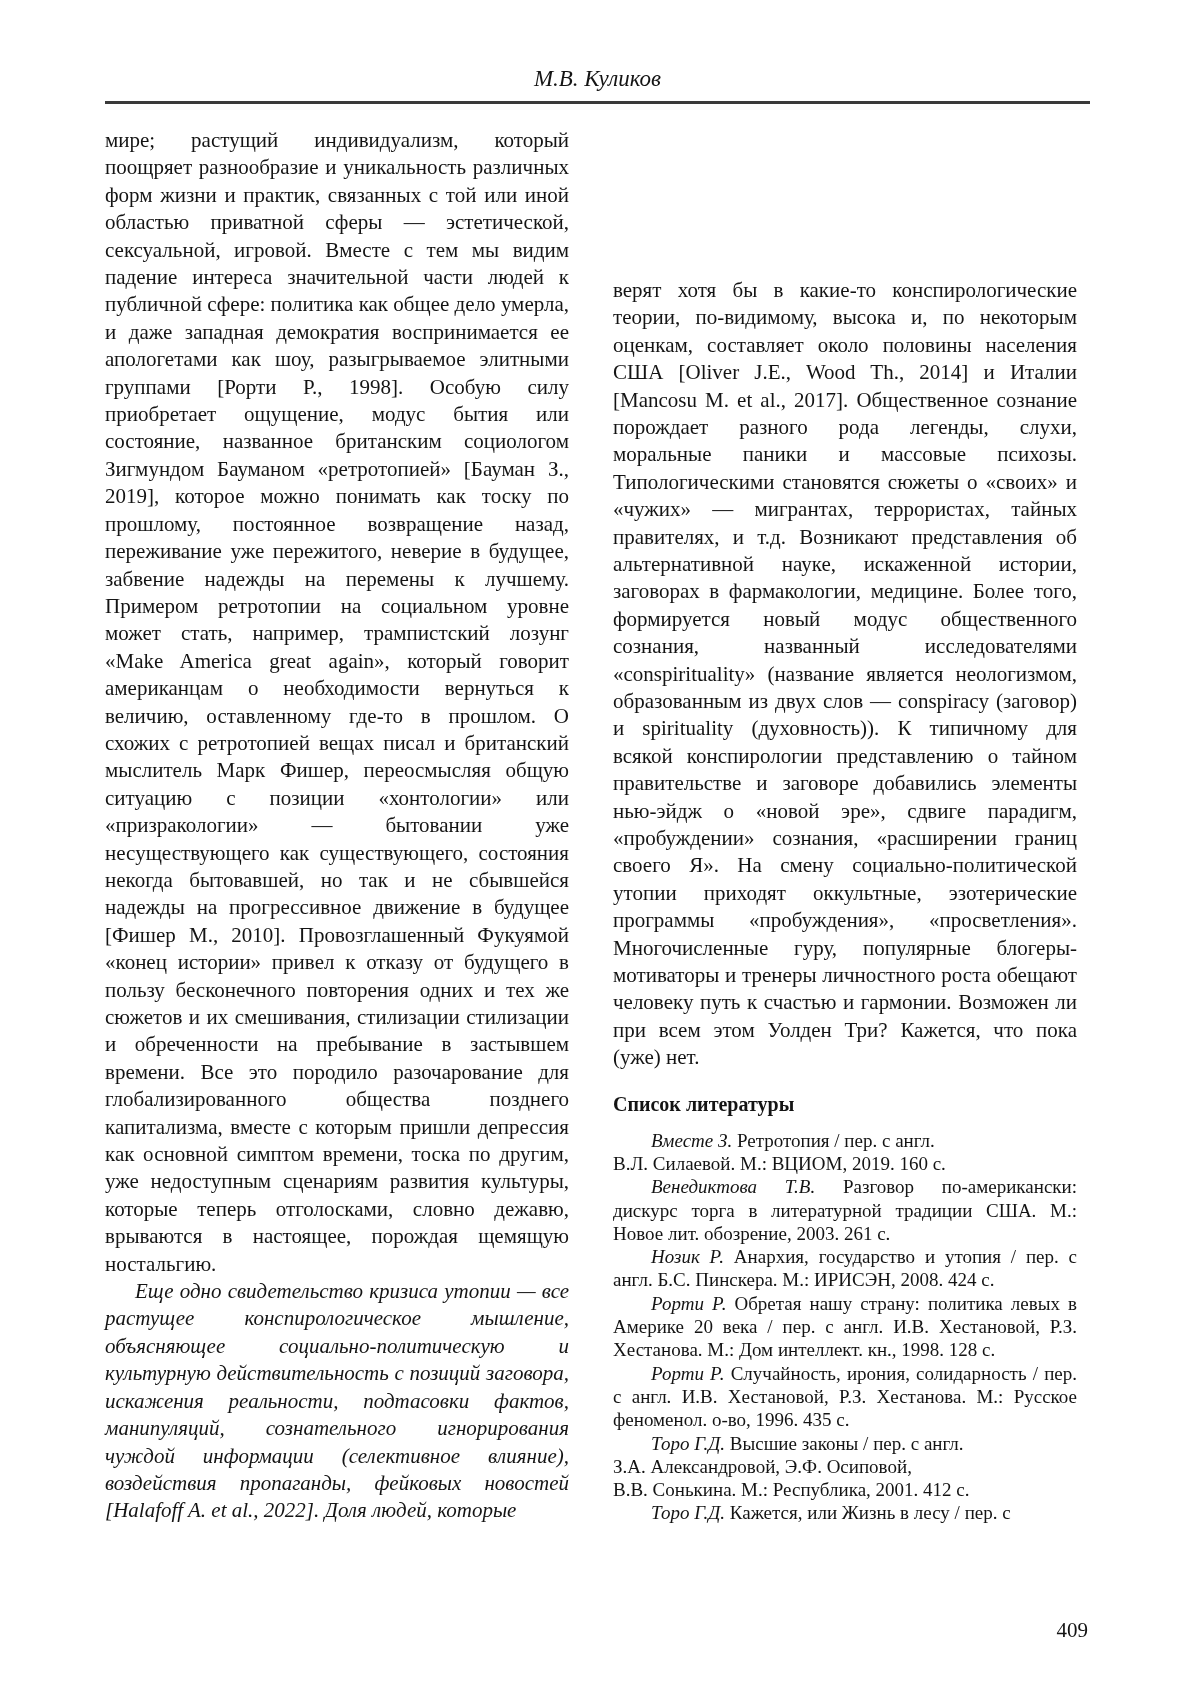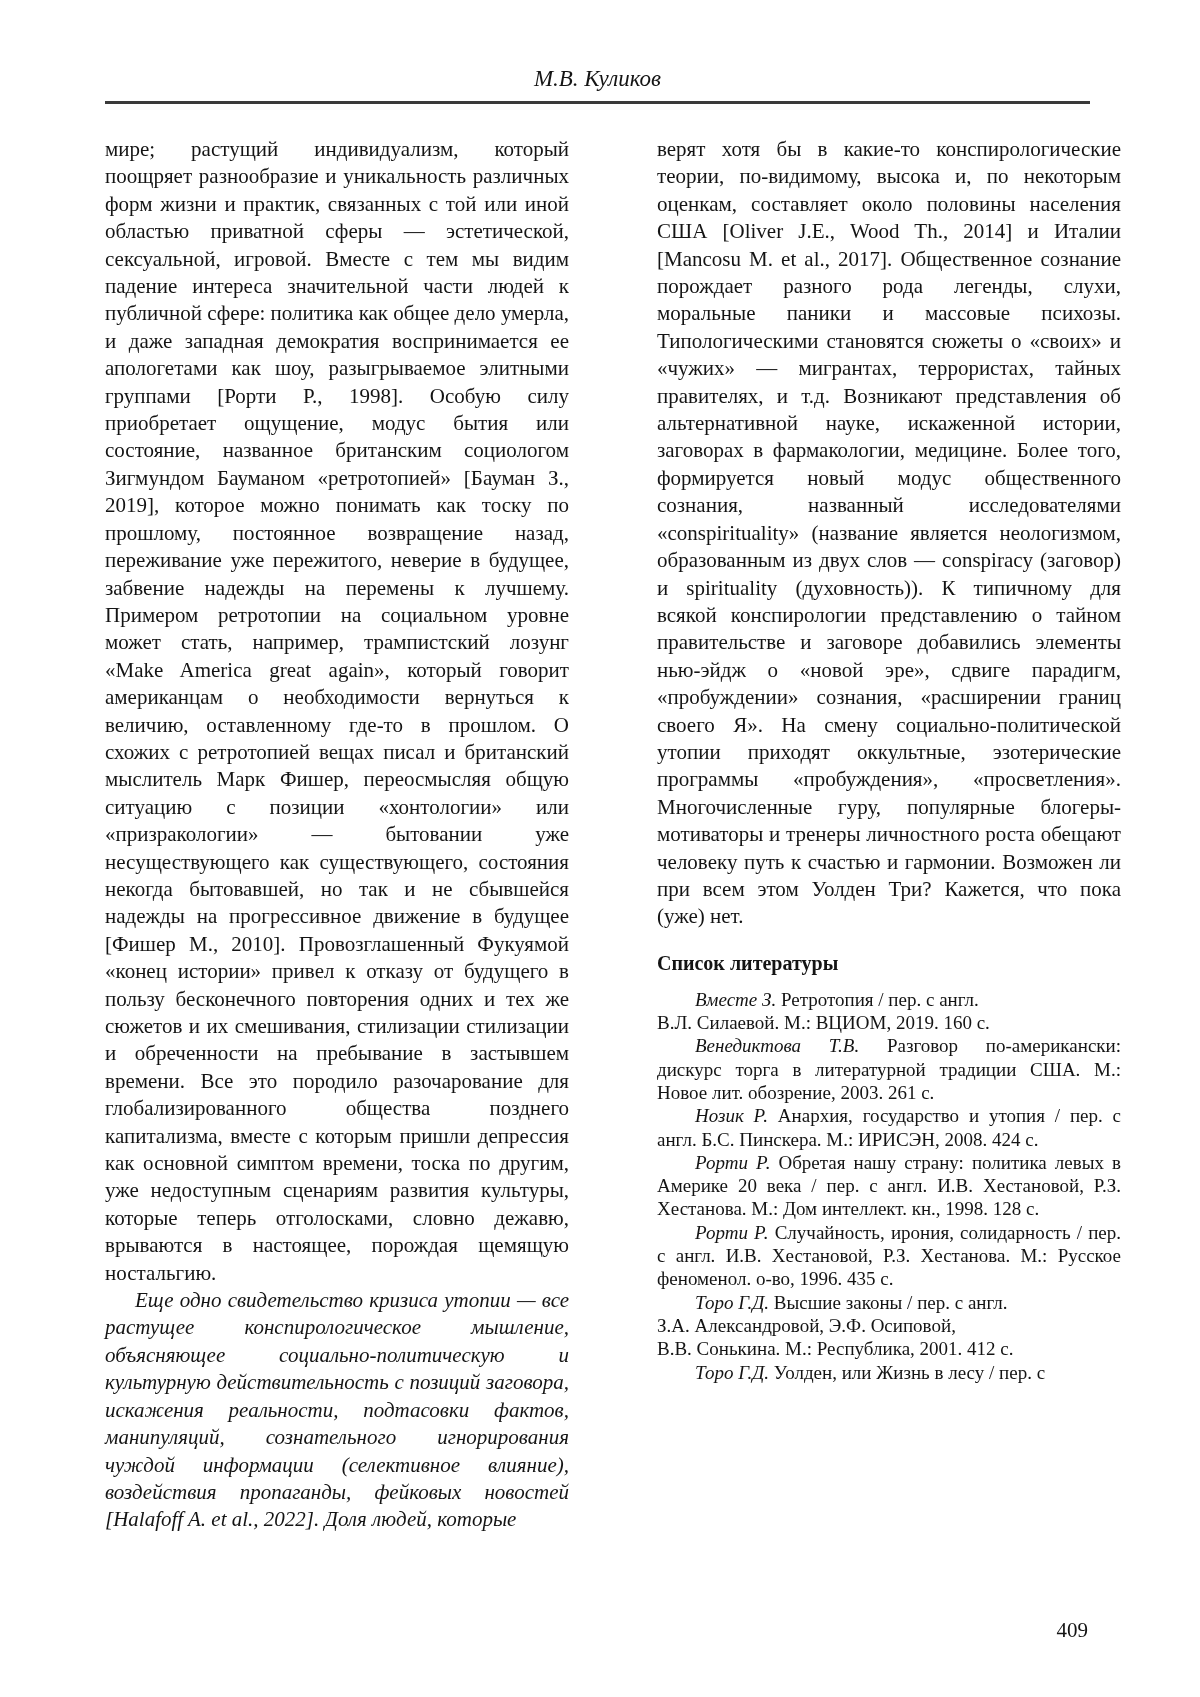--- a/index.html
+++ b/index.html
@@ -29,23 +29,23 @@
     font-size: 23px;
     line-height: 26px;
   }
   .head-rule {
     margin-top: 9px;
     height: 0;
     border-bottom: 3px solid #3a3a3a;
   }
   .columns {
     display: flex;
-    gap: 88px;
-    margin-top: 32px;
-    align-items: flex-start;
+    gap: 44px;
+    margin-top: 23px;
+    align-items: flex-end;
   }
   .col {
     width: 464px;
     flex: 0 0 464px;
   }
   .body-par {
     margin: 0;
     font-size: 21px;
     line-height: 27.4px;
     text-align: justify;
@@ -122,21 +122,21 @@
         </p>
         <p class="ref">
           <span class="ref-author">Рорти Р.</span><span class="ref-text"> Случайность, ирония, солидарность / пер. с англ. И.В. Хестановой, Р.З. Хестанова. М.: Русское феноменол. о-во, 1996. 435 с.</span>
         </p>
         <p class="ref">
           <span class="ref-author">Торо Г.Д.</span><span class="ref-text"> Высшие законы / пер. с англ.
 З.А. Александровой, Э.Ф. Осиповой,
 В.В. Сонькина. М.: Республика, 2001. 412 с.</span>
         </p>
         <p class="ref">
-          <span class="ref-author">Торо Г.Д.</span><span class="ref-text"> Уолден, или Жизнь в лесу / пер. с</span>
+          <span class="ref-author">Торо Г.Д.</span><span class="ref-text"> Кажется, или Жизнь в лесу / пер. с</span>
         </p>
       </section>
 
     </main>
   </div>
 
   <div class="page-number">409</div>
 
 </div>
 

